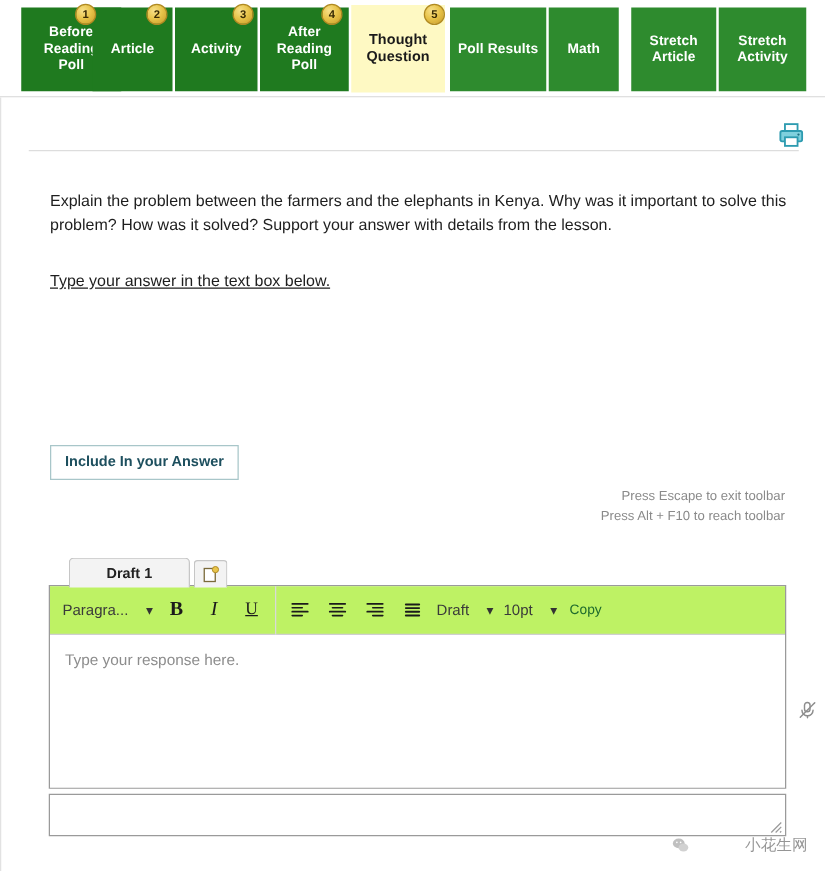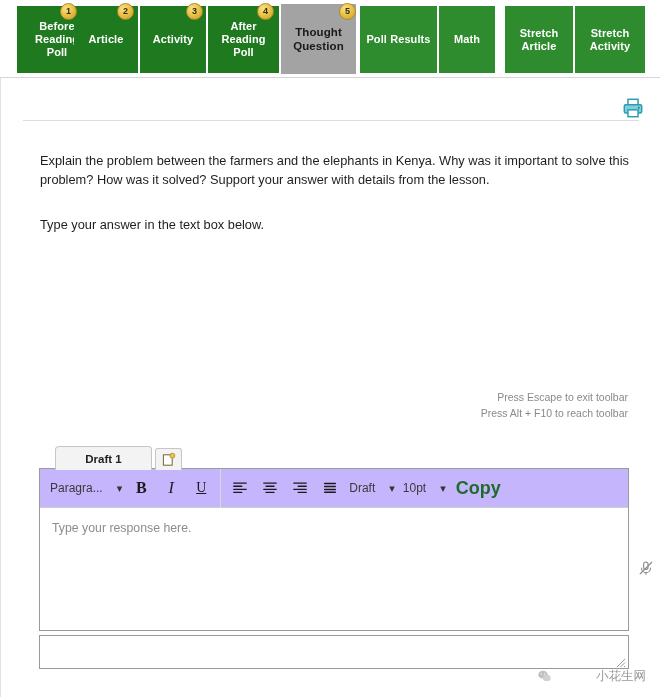--- a/index.html
+++ b/index.html
@@ -39,21 +39,21 @@
     text-align: center;
     font-size: 11px;
     font-weight: bold;
     line-height: 13px;
     padding: 0 3px;
     cursor: pointer;
     letter-spacing: 0.1px;
   }
   .tab.bright { background: #2e8b2e; }
   .tab.active {
-    background: #a3a3a3;
+    background: #fef9c3;
     color: #1a1a1a;
     font-size: 11.5px;
     line-height: 14px;
     top: 4px;
     height: 70px;
   }
   .tab-label { display: block; }
 
   .badge {
     position: absolute;
@@ -96,21 +96,21 @@
 
   .qtext {
     position: absolute;
     left: 39px;
     width: 590px;
     font-size: 12.8px;
     color: #1e1e1e;
     line-height: 19px;
   }
   #q-main { top: 73px; }
-  #q-sub  { top: 137px; }
+  #q-sub  { top: 137px; text-decoration: underline; }
 
   #include-btn {
     position: absolute;
     left: 39px; top: 278px;
     padding: 6px 11px 7px 11px;
     border: 1px solid #a8c6c9;
     background: #ffffff;
     color: #1d4f5e;
     font-size: 11.6px;
     font-weight: bold;
@@ -170,21 +170,21 @@
     width: 590px; height: 163px;
     border: 1px solid #9a9a9a;
     background: #ffffff;
     z-index: 2;
   }
   #toolbar {
     height: 39px;
     border-bottom: 1px solid #cfcfcf;
     display: flex;
     align-items: center;
-    background: #c4b5fd;
+    background: #bef264;
     padding-left: 6px;
   }
   .tb-sep {
     width: 1px; height: 39px;
     background: #d9d9d9;
     margin: 0 4px;
   }
   .tb-btn {
     min-width: 30px; height: 30px;
     display: flex;
@@ -207,22 +207,22 @@
     display: inline-block;
     margin-left: 14px;
     font-size: 11px;
     color: #333;
   }
   .bold-g { font-weight: bold; font-size: 16px; font-family: "Liberation Serif", serif; }
   .ital-g { font-style: italic; font-size: 16px; font-family: "Liberation Serif", serif; }
   .und-g  { text-decoration: underline; font-size: 14px; font-family: "Liberation Serif", serif; }
   #copy-btn {
     color: #1f6b2d;
-    font-weight: bold;
-    font-size: 18px;
+    font-weight: normal;
+    font-size: 11px;
     cursor: pointer;
     padding: 0 6px;
   }
 
   #editor-body {
     height: 122px;
     position: relative;
     background: #ffffff;
     text-align: center;
   }
@@ -329,20 +329,21 @@
         <circle cx="18.3" cy="11.6" r="1" fill="#1d6f80"></circle>
       </svg>
     </div>
 
     <div id="rule"></div>
 
     <div class="qtext" id="q-main">Explain the problem between the farmers and the elephants in Kenya. Why was it important to solve this problem? How was it solved? Support your answer with details from the lesson.</div>
 
     <div class="qtext" id="q-sub">Type your answer in the text box below.</div>
 
+    <div id="include-btn">Include In your Answer</div>
 
     <div class="hint" id="hint1">Press Escape to exit toolbar</div>
     <div class="hint" id="hint2">Press Alt + F10 to reach toolbar</div>
 
     <div id="draft-row">
       <div id="draft-tab">Draft 1</div>
       <div id="new-draft-btn">
         <svg viewBox="0 0 20 20" width="16" height="16">
           <rect x="3" y="3.5" width="11" height="13" fill="#ffffff" stroke="#7a6a3a" stroke-width="1.3"></rect>
           <circle cx="14.2" cy="4.6" r="3.1" fill="#e8c44a" stroke="#b08a22" stroke-width="1"></circle>

